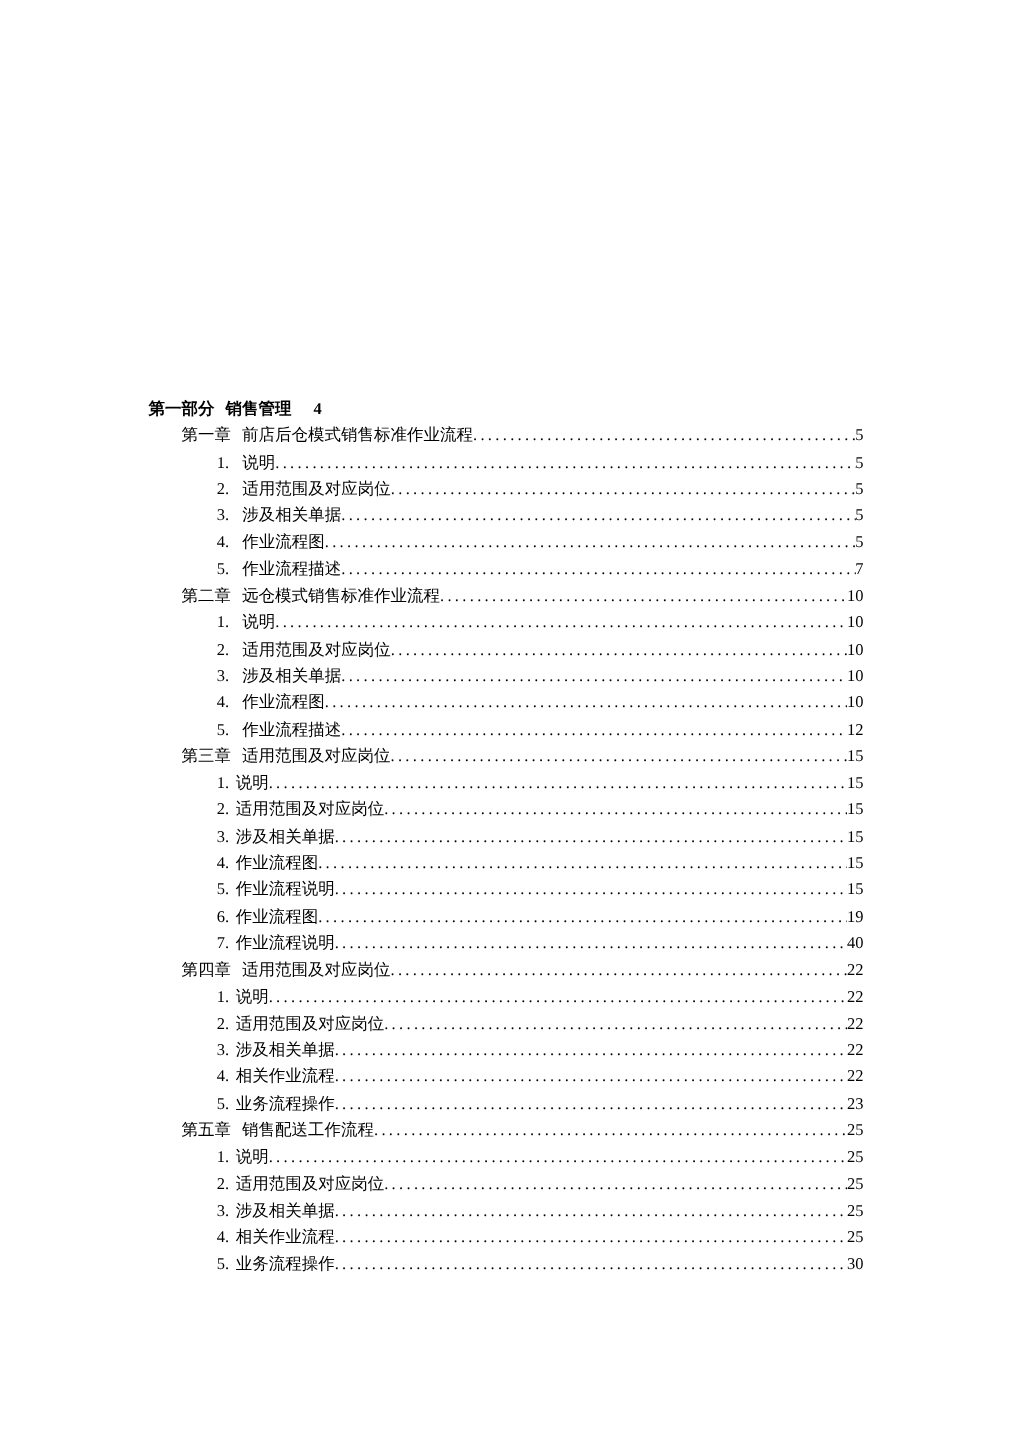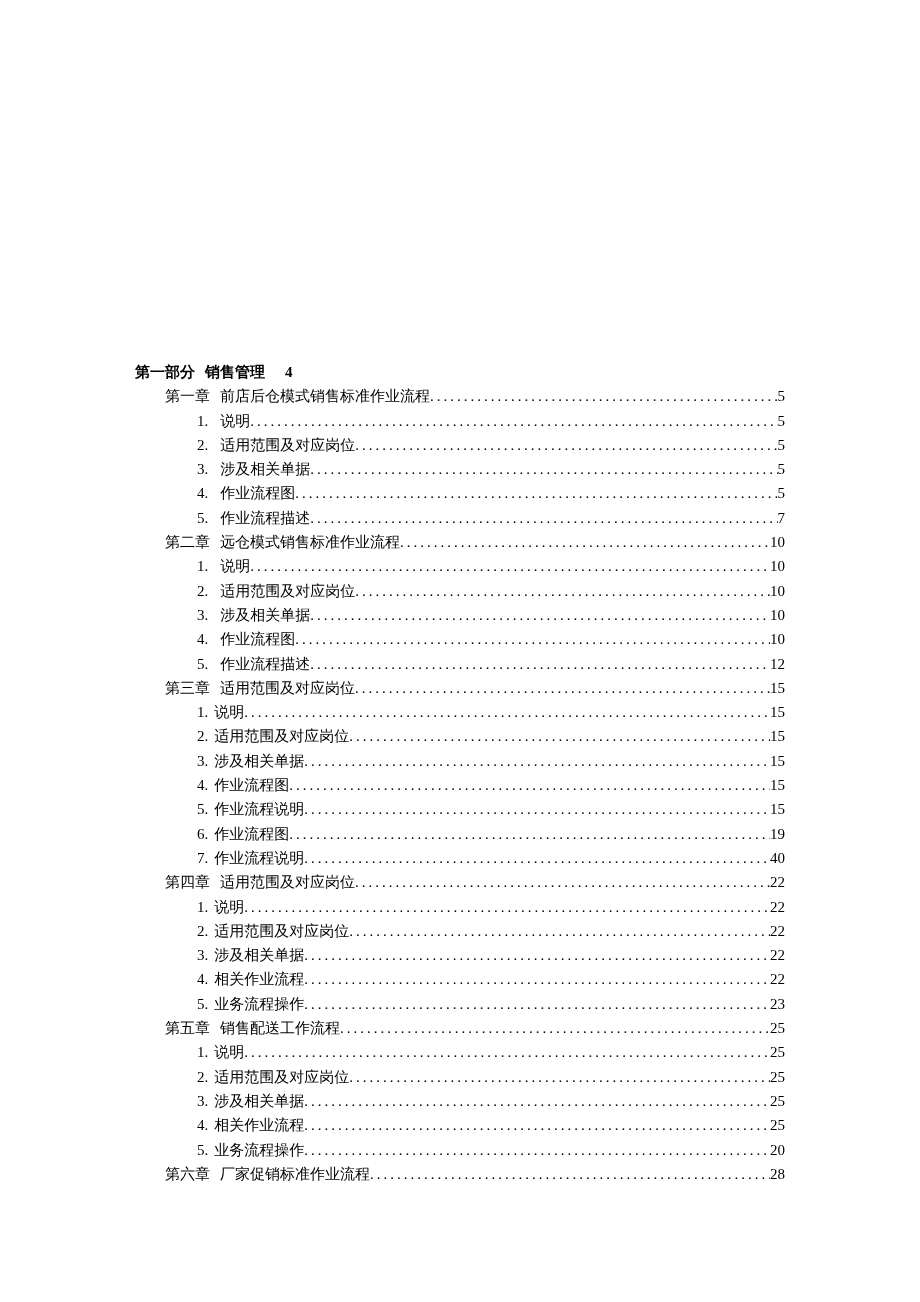--- a/index.html
+++ b/index.html
@@ -284,24 +284,17 @@
         <span class="gap-after-dot"></span>
         <span class="title-text">相关作业流程</span>
         <span class="leader"></span>
         <span class="page-num">25</span>
       </div>
       <div class="toc-line indent-2">
         <span class="num">5.</span>
         <span class="gap-after-dot"></span>
         <span class="title-text">业务流程操作</span>
         <span class="leader"></span>
-        <span class="page-num">20</span>
-      </div>
-      <div class="toc-line indent-1">
-        <span class="num">第六章</span>
-        <span class="gap-wide"></span>
-        <span class="title-text">厂家促销标准作业流程</span>
-        <span class="leader"></span>
-        <span class="page-num">28</span>
+        <span class="page-num">30</span>
       </div>
     </div>
 
 </div>
 
 </body></html>

